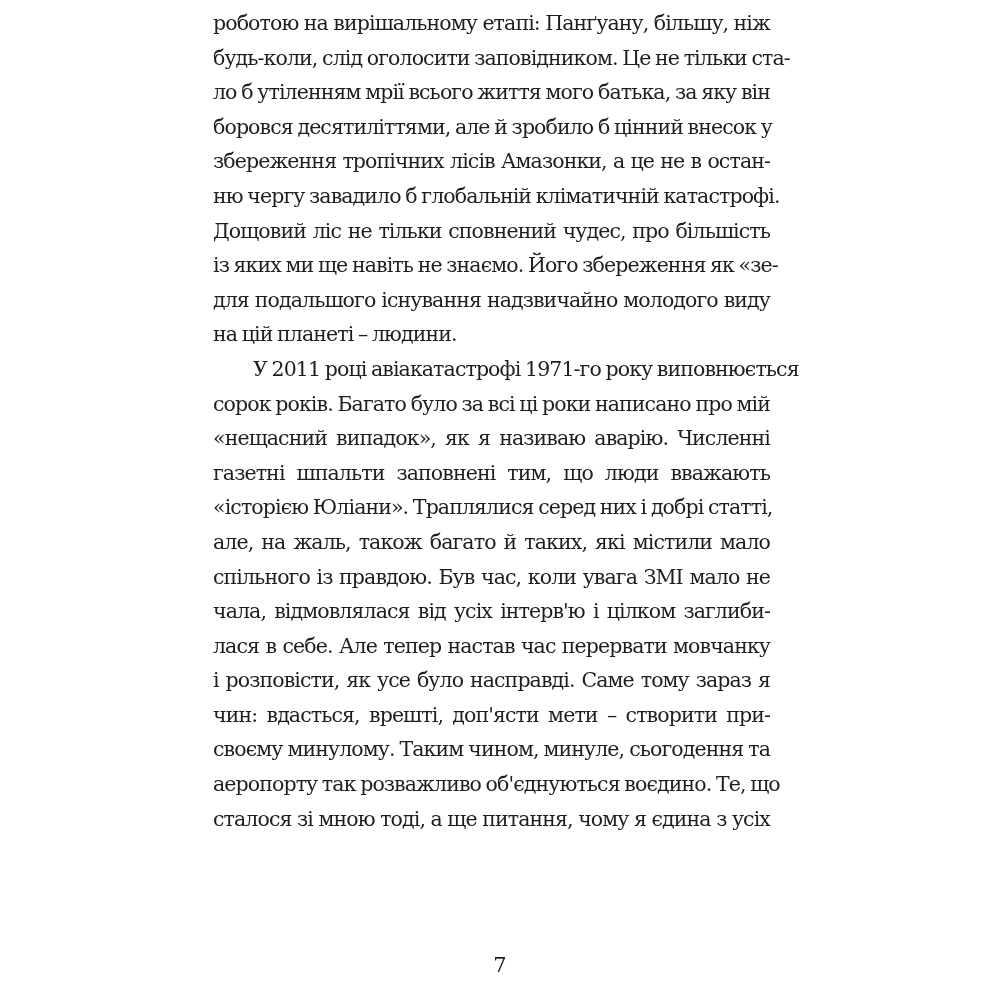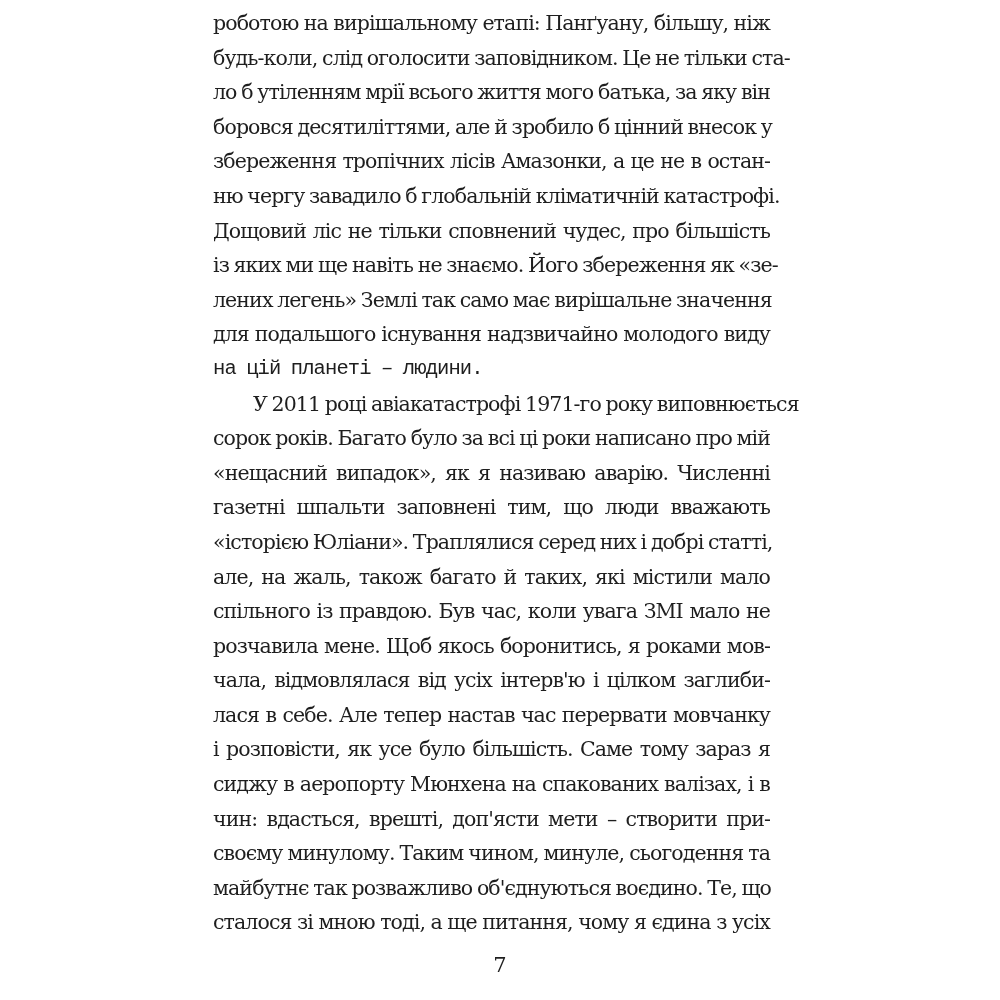--- a/index.html
+++ b/index.html
@@ -11,21 +11,21 @@
     font-size: 20.5px;
     line-height: 34.6px;
   }
   .line {
     display: block; white-space: nowrap;
     text-align: justify; text-align-last: justify;
     height: 34.6px;
     letter-spacing: -0.9px;
     word-spacing: -1px;
   }
-  .line.last { text-align-last: left; font-family: Liberation Mono, monospace; }
+  .line.last { text-align-last: left; }
   .line.indent { padding-left: 40px; }
   .pagenum {
     position: absolute; left: 0; width: 1000px; top: 953px;
     text-align: center;
     font-family: "DejaVu Serif", serif;
     font-size: 21px; color: #1e1e1e;
   }
 </style>
 </head>
 <body>
@@ -33,36 +33,33 @@
 <div class="page">
   <div id="p0">
       <span class="line">роботою на вирішальному етапі: Панґуану, більшу, ніж</span>
       <span class="line">будь-коли, слід оголосити заповідником. Це не тільки ста-</span>
       <span class="line">ло б утіленням мрії всього життя мого батька, за яку він</span>
       <span class="line">боровся десятиліттями, але й зробило б цінний внесок у</span>
       <span class="line">збереження тропічних лісів Амазонки, а це не в остан-</span>
       <span class="line">ню чергу завадило б глобальній кліматичній катастрофі.</span>
       <span class="line">Дощовий ліс не тільки сповнений чудес, про більшість</span>
       <span class="line">із яких ми ще навіть не знаємо. Його збереження як «зе-</span>
-      <span class="line">лених легень» Землі так само має вирішальне значення</span>
       <span class="line">для подальшого існування надзвичайно молодого виду</span>
       <span class="line last">на цій планеті – людини.</span>
     </div>
   <div id="p1">
       <span class="line indent">У 2011 році авіакатастрофі 1971-го року виповнюється</span>
       <span class="line">сорок років. Багато було за всі ці роки написано про мій</span>
       <span class="line">«нещасний випадок», як я називаю аварію. Численні</span>
       <span class="line">газетні шпальти заповнені тим, що люди вважають</span>
       <span class="line">«історією Юліани». Траплялися серед них і добрі статті,</span>
       <span class="line">але, на жаль, також багато й таких, які містили мало</span>
       <span class="line">спільного із правдою. Був час, коли увага ЗМІ мало не</span>
-      <span class="line">розчавила мене. Щоб якось боронитись, я роками мов-</span>
       <span class="line">чала, відмовлялася від усіх інтерв'ю і цілком заглиби-</span>
       <span class="line">лася в себе. Але тепер настав час перервати мовчанку</span>
-      <span class="line">і розповісти, як усе було більшість. Саме тому зараз я</span>
-      <span class="line">сиджу в аеропорту Мюнхена на спакованих валізах, і в</span>
+      <span class="line">і розповісти, як усе було насправді. Саме тому зараз я</span>
       <span class="line">чин: вдасться, врешті, доп'ясти мети – створити при-</span>
       <span class="line">своєму минулому. Таким чином, минуле, сьогодення та</span>
-      <span class="line">майбутнє так розважливо об'єднуються воєдино. Те, що</span>
+      <span class="line">аеропорту так розважливо об'єднуються воєдино. Те, що</span>
       <span class="line">сталося зі мною тоді, а ще питання, чому я єдина з усіх</span>
     </div>
 </div>
 <div class="pagenum">7</div>
 
 </body></html>

